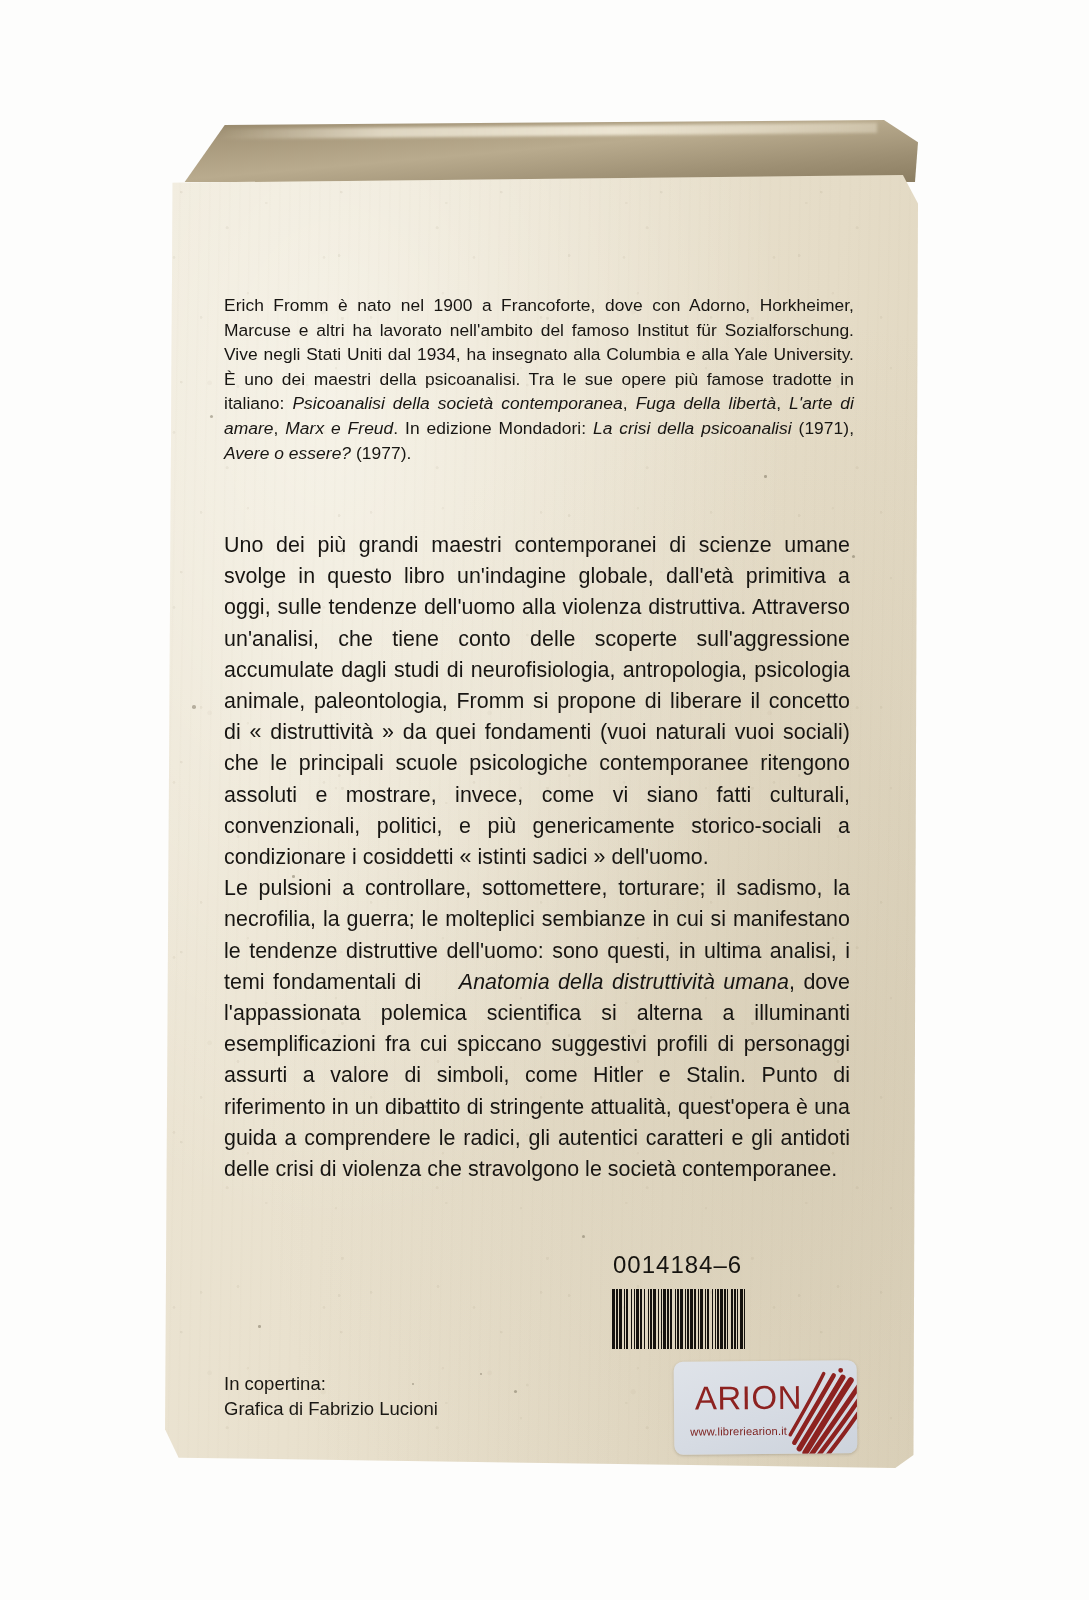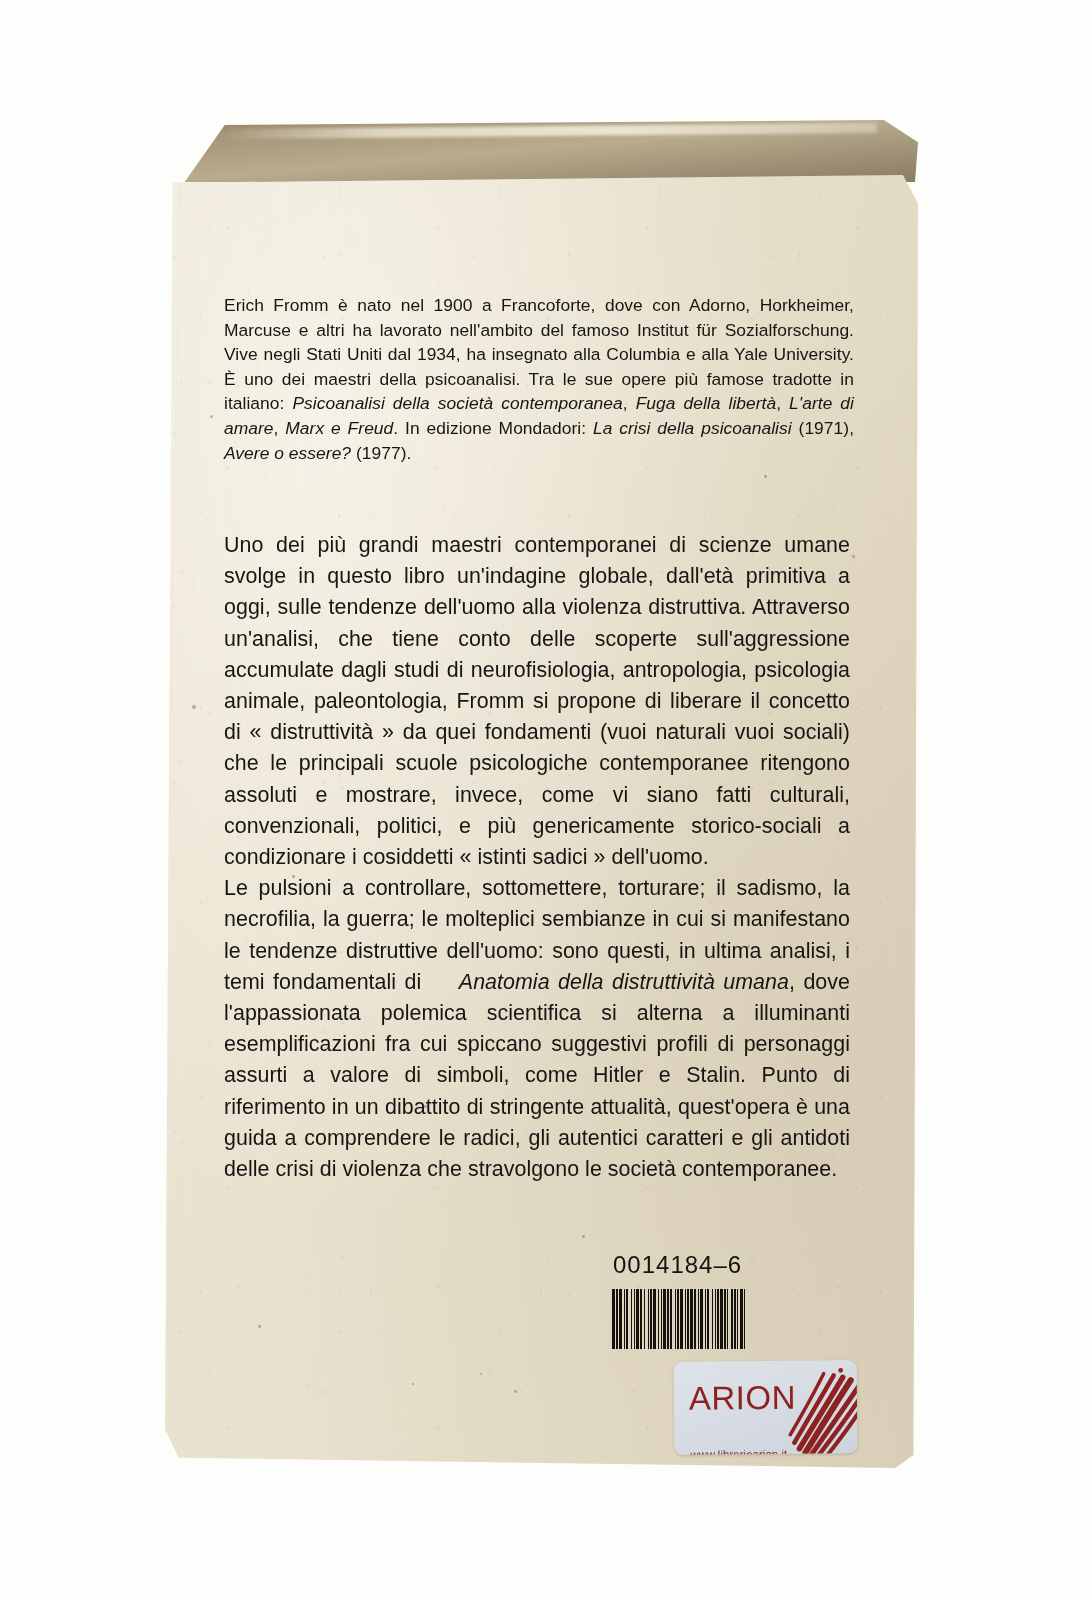--- a/index.html
+++ b/index.html
@@ -176,37 +176,36 @@
     width: 183px;
     height: 93px;
     background: linear-gradient(160deg, #dfe3e9 0%, #d6dbe3 55%, #cdd3dc 100%);
     border-radius: 9px;
     box-shadow: 0 1px 3px rgba(90,84,70,.30);
     overflow: hidden;
     transform: rotate(-0.5deg);
   }
   .sticker-word {
     position: absolute;
-    left: 15px;
+    left: 21px;
     top: 20px;
     font-family: "Liberation Sans", sans-serif;
     font-size: 33px;
     letter-spacing: .5px;
     color: #8d2220;
     line-height: 1;
   }
   .sticker-url {
     position: absolute;
     left: 16px;
     top: 64px;
     font-family: "Liberation Sans", sans-serif;
     font-size: 11.2px;
     letter-spacing: .15px;
     color: #7d2220;
-    margin-top: 23px;
   }
   .wing {
     position: absolute;
     right: -6px;
     top: 4px;
     width: 78px;
     height: 92px;
   }
 
   
@@ -327,20 +326,24 @@
           <span style="width: 2px;"></span>
           <span class="g" style="width: 1px;"></span>
           <span style="width: 1px;"></span>
           <span class="g" style="width: 2px;"></span>
           <span style="width: 3px;"></span>
           <span class="g" style="width: 1px;"></span>
           <span style="width: 1px;"></span>
           <span class="g" style="width: 2px;"></span>
         </div>
 
+      <div class="credit">
+        <div>In copertina:</div>
+        <div>Grafica di Fabrizio Lucioni</div>
+      </div>
 
       <div class="sticker">
         <div class="sticker-word">ARION</div>
         <div class="sticker-url">www.libreriearion.it</div>
         <svg class="wing" viewBox="0 0 78 92">
           <g fill="none" stroke="#8d2220" stroke-linecap="round">
             <path d="M20 88 C34 66 50 40 66 16" stroke-width="6"></path>
             <path d="M26 90 C41 69 58 45 74 22" stroke-width="5"></path>
             <path d="M14 84 C27 63 43 38 58 13" stroke-width="5.5"></path>
             <path d="M33 91 C47 73 63 52 77 31" stroke-width="4.5"></path>

